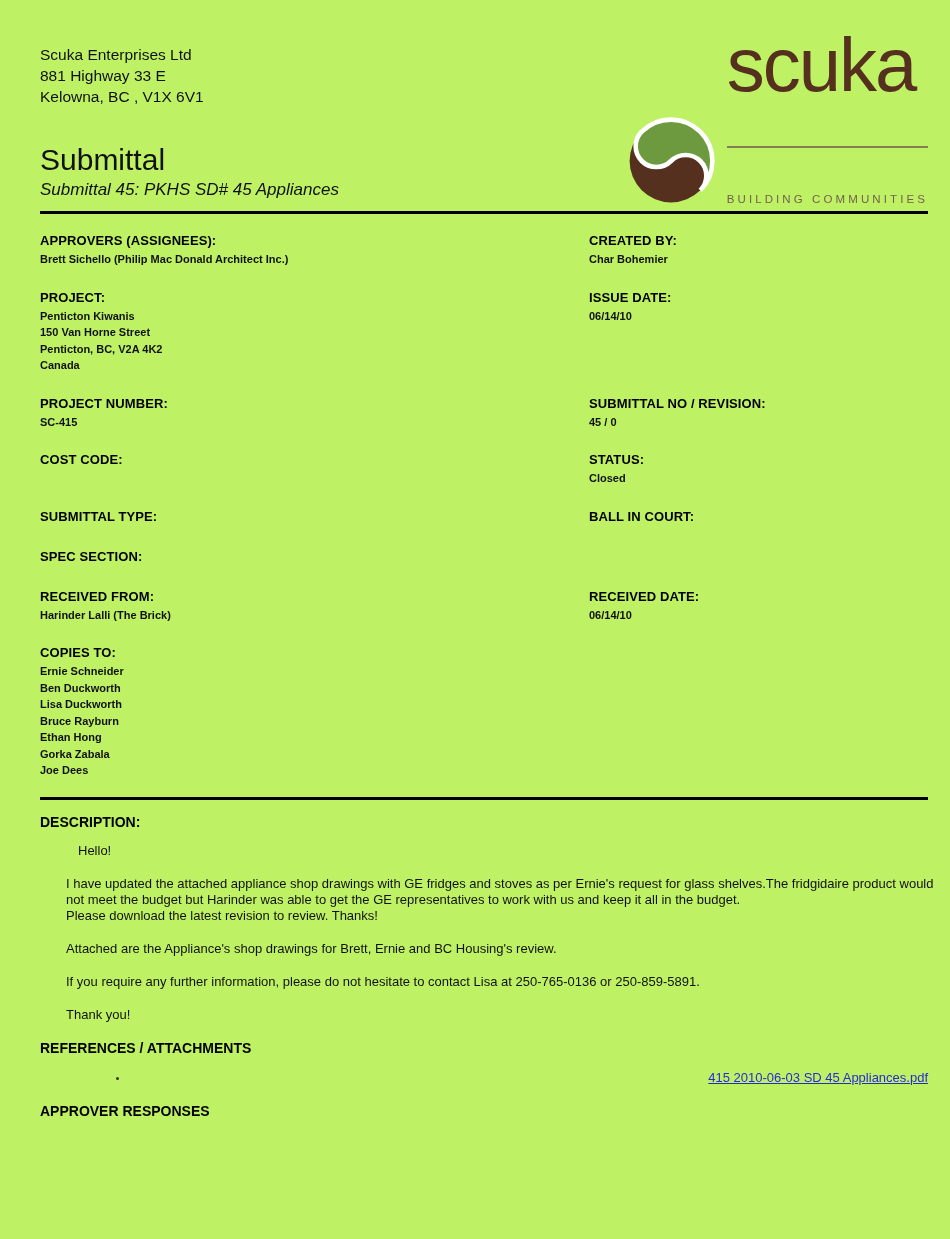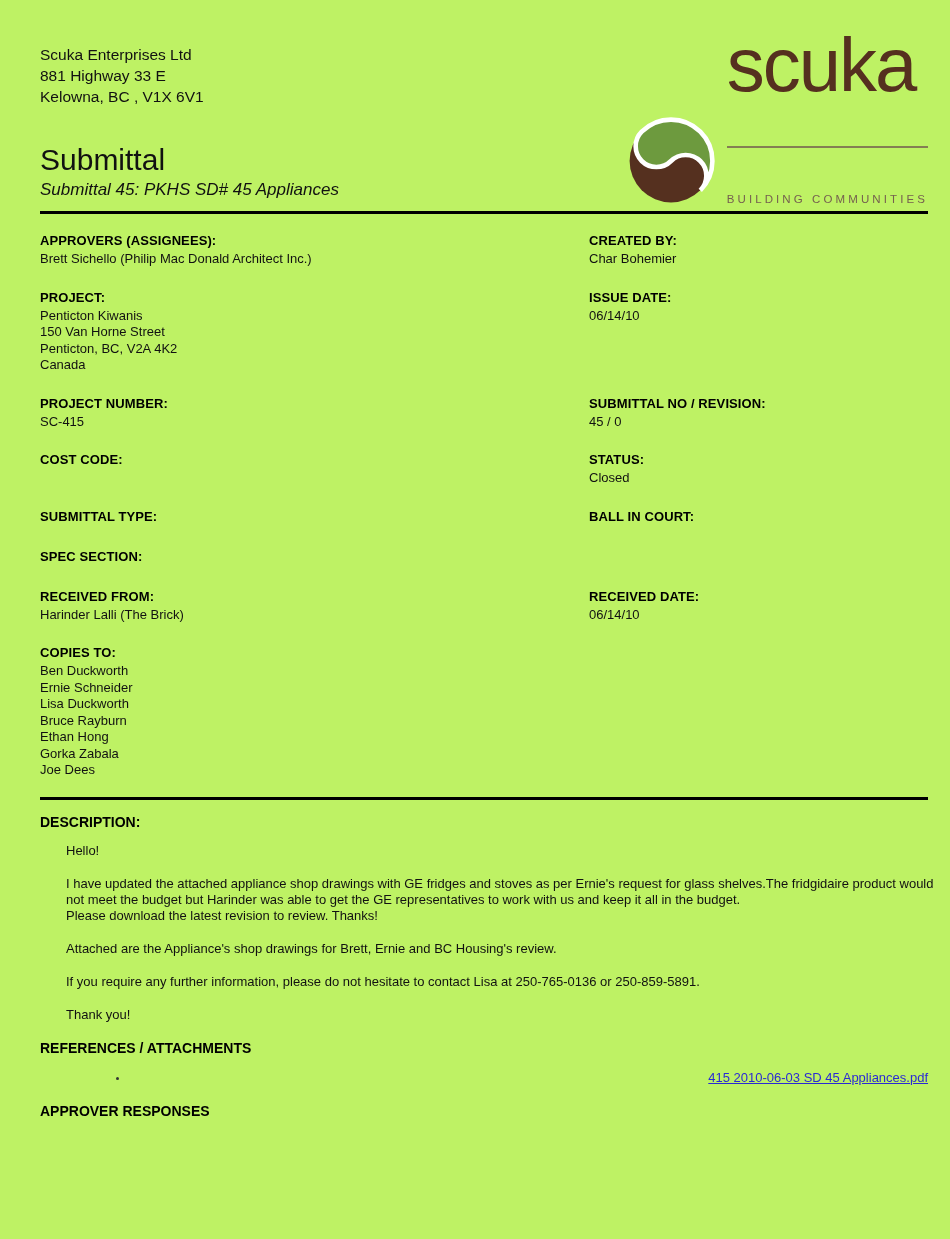--- a/index.html
+++ b/index.html
@@ -21,27 +21,27 @@
   .logo-rule{border-top:2px solid var(--logo_tagline,#75604f); opacity:.8; margin-bottom:4px;}
   .tagline{font-size:11.5px; letter-spacing:3.1px; color:var(--logo_tagline,#75604f); white-space:nowrap;}
   
   .doc-title{font-size:30px; line-height:34px; font-weight:normal; margin:36px 0 0 0; color:#111;}
   .doc-subtitle{font-size:17px; line-height:20px; font-style:italic; margin-top:3px; color:#111;}
   .rule{border:none; border-top:3px solid var(--rule,#000); margin:11px 0 0 0;}
   .rule2{border:none; border-top:3px solid var(--rule,#000); margin:18px 0 0 0;}
   
   .grid{display:grid; grid-template-columns:549px 1fr; row-gap:21px; margin-top:18px;}
   .flabel{font-size:13px; font-weight:bold; line-height:17px; margin-bottom:2px; letter-spacing:.1px;}
-  .fvalue, .fline{font-size:13px; line-height:16.5px; color:#111;}
+  .fvalue, .fline{font-size:11px; line-height:16.5px; color:#111;font-weight:bold;}
   
   .sec-label{font-size:14px; font-weight:bold; line-height:17px;}
   .desc-label{margin-top:14px;}
   .desc-body{margin-left:26px; width:872px;}
   .desc-body p{margin:0 0 17px 0; font-size:13px; line-height:16px; color:#111; white-space:pre-line;}
-  .desc-body p:first-child{margin-top:12px;}
+  .desc-body p:first-child{margin-top:12px;margin-left:12px;}
   .ref-label{margin-top:13px;}
   .attach-row{margin:13px 0 0 76px; display:flex; align-items:center; gap:5px; height:17px;justify-content:space-between;}
   .dot{width:3px; height:3px; border-radius:50%; background:#333; flex:0 0 auto;}
   .attachment-link{font-size:13px; line-height:16px; color:var(--link,#2a2ad4); text-decoration:underline;}
   .resp-label{margin-top:16px;}
 </style>
 </head>
 <body>
 
 <div class="page">
@@ -127,22 +127,22 @@
       <div class="flabel">RECEIVED FROM:</div>
       <div class="fvalue">Harinder Lalli (The Brick)</div>
     </div>
     <div class="cell">
       <div class="flabel">RECEIVED DATE:</div>
       <div class="fvalue">06/14/10</div>
     </div>
 
     <div class="cell">
       <div class="flabel">COPIES TO:</div>
+      <div class="fline">Ernie Schneider</div>
       <div class="fline">Ben Duckworth</div>
-      <div class="fline">Ernie Schneider</div>
       <div class="fline">Lisa Duckworth</div>
       <div class="fline">Bruce Rayburn</div>
       <div class="fline">Ethan Hong</div>
       <div class="fline">Gorka Zabala</div>
       <div class="fline">Joe Dees</div>
     </div>
 
   </div>
 
   <hr class="rule2">

